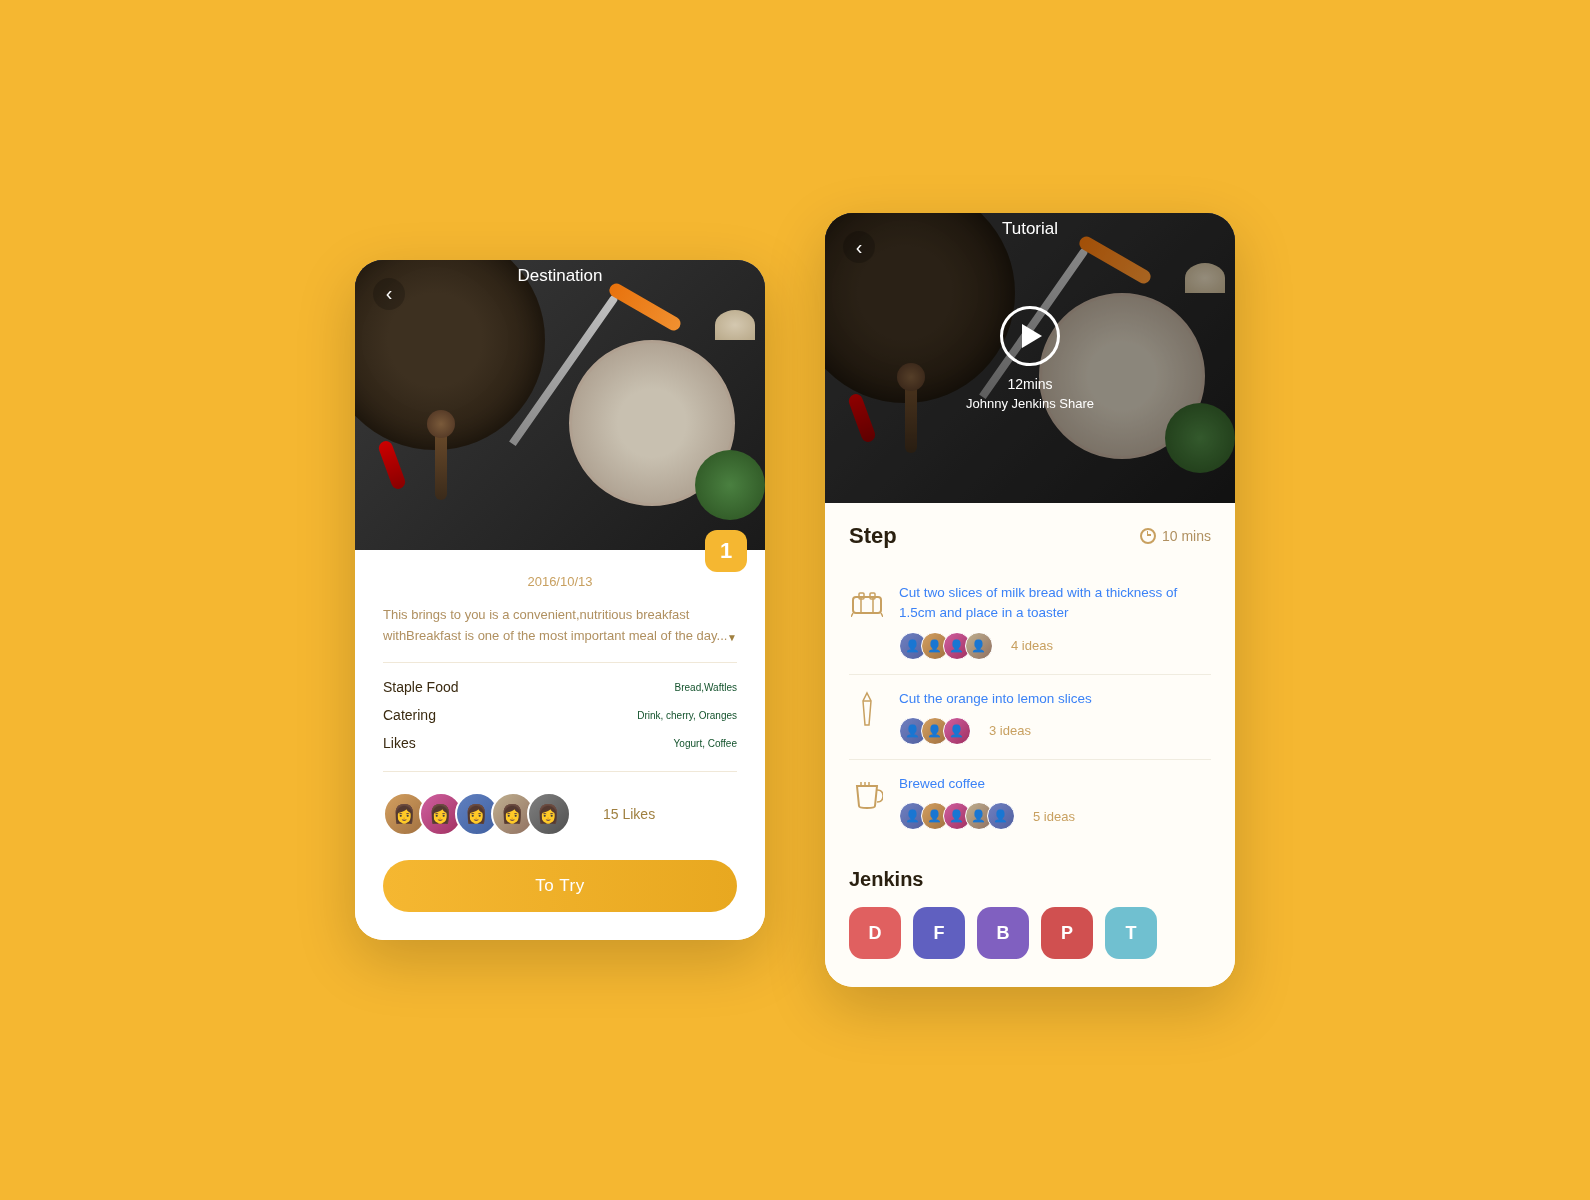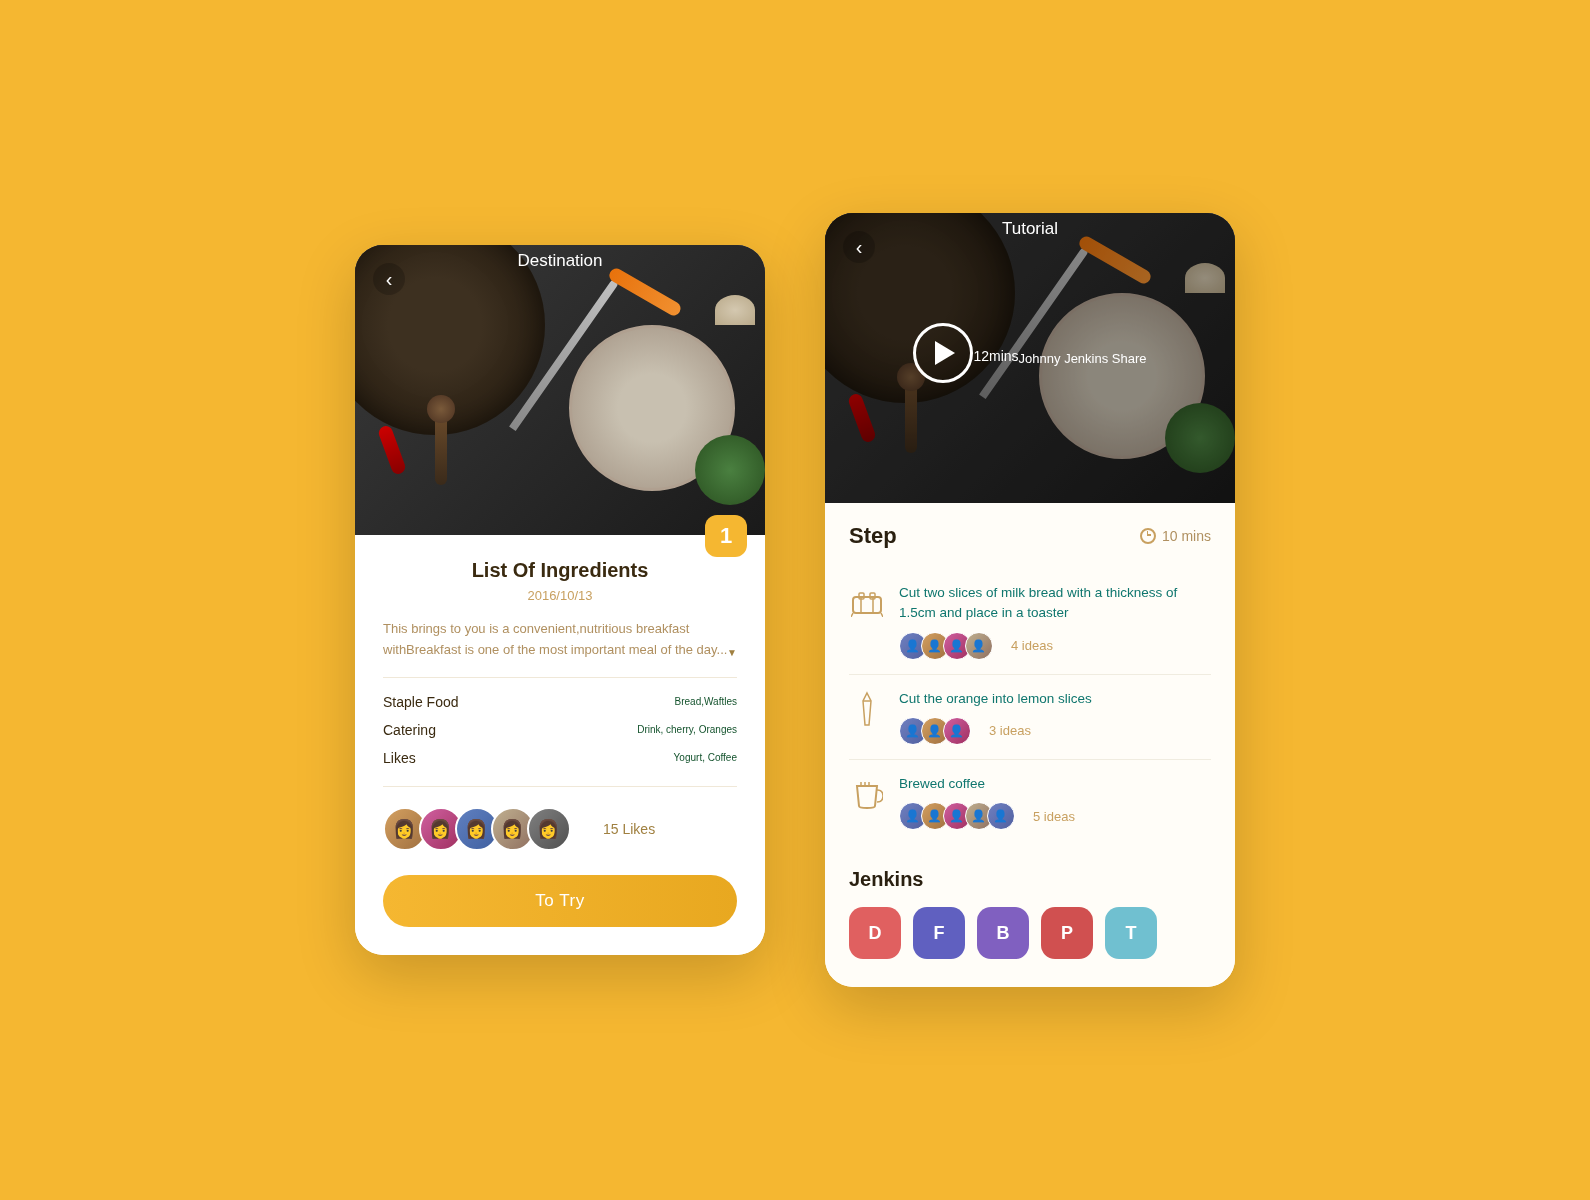--- a/index.html
+++ b/index.html
@@ -264,21 +264,21 @@
       cursor: pointer;
       letter-spacing: 0.5px;
     }
 
     
     
     .video-overlay {
       position: absolute;
       inset: 0;
       display: flex;
-      flex-direction: row;
+      flex-direction: column;
       align-items: center;
       justify-content: center;
       background: rgba(0,0,0,0.3);
       z-index: 5;
     }
     .play-button {
       width: 60px; height: 60px;
       border: 3px solid white;
       border-radius: 50%;
       display: flex; align-items: center; justify-content: center;
@@ -370,21 +370,21 @@
       display: flex; align-items: center; justify-content: center;
       color: #c8a060;
       font-size: 22px;
       margin-top: 2px;
     }
     .step-info {
       flex: 1;
     }
     .step-text {
       font-size: 13.5px;
-      color: #0f766e;
+      color: #3b82f6;
       line-height: 1.5;
       margin-bottom: 8px;
     }
     .step-ideas-row {
       display: flex;
       align-items: center;
       gap: 8px;
     }
     .idea-avatars {
       display: flex;
@@ -456,21 +456,20 @@
         <div class="pepper"></div>
         <div class="green-veg"></div>
         <div class="spoon"></div>
       </div>
       <div class="image-nav-back">‹</div>
       <div class="image-nav-title">Destination</div>
     </div>
 
     <div class="card-content">
       <div class="badge-number">1</div>
-      <div class="card-title">List Of Ingredients</div>
       <div class="card-date">2016/10/13</div>
       <div class="card-description">
         <span>This brings to you is a convenient,nutritious breakfast withBreakfast is one of the most important meal of the day...</span>
         <span class="dropdown-arrow">▼</span>
       </div>
       <hr class="divider">
       <div class="ingredients-list">
         <div class="ingredient-row">
           <span class="ingredient-label">Staple Food</span>
           <span class="ingredient-value">Bread,Waftles</span>

